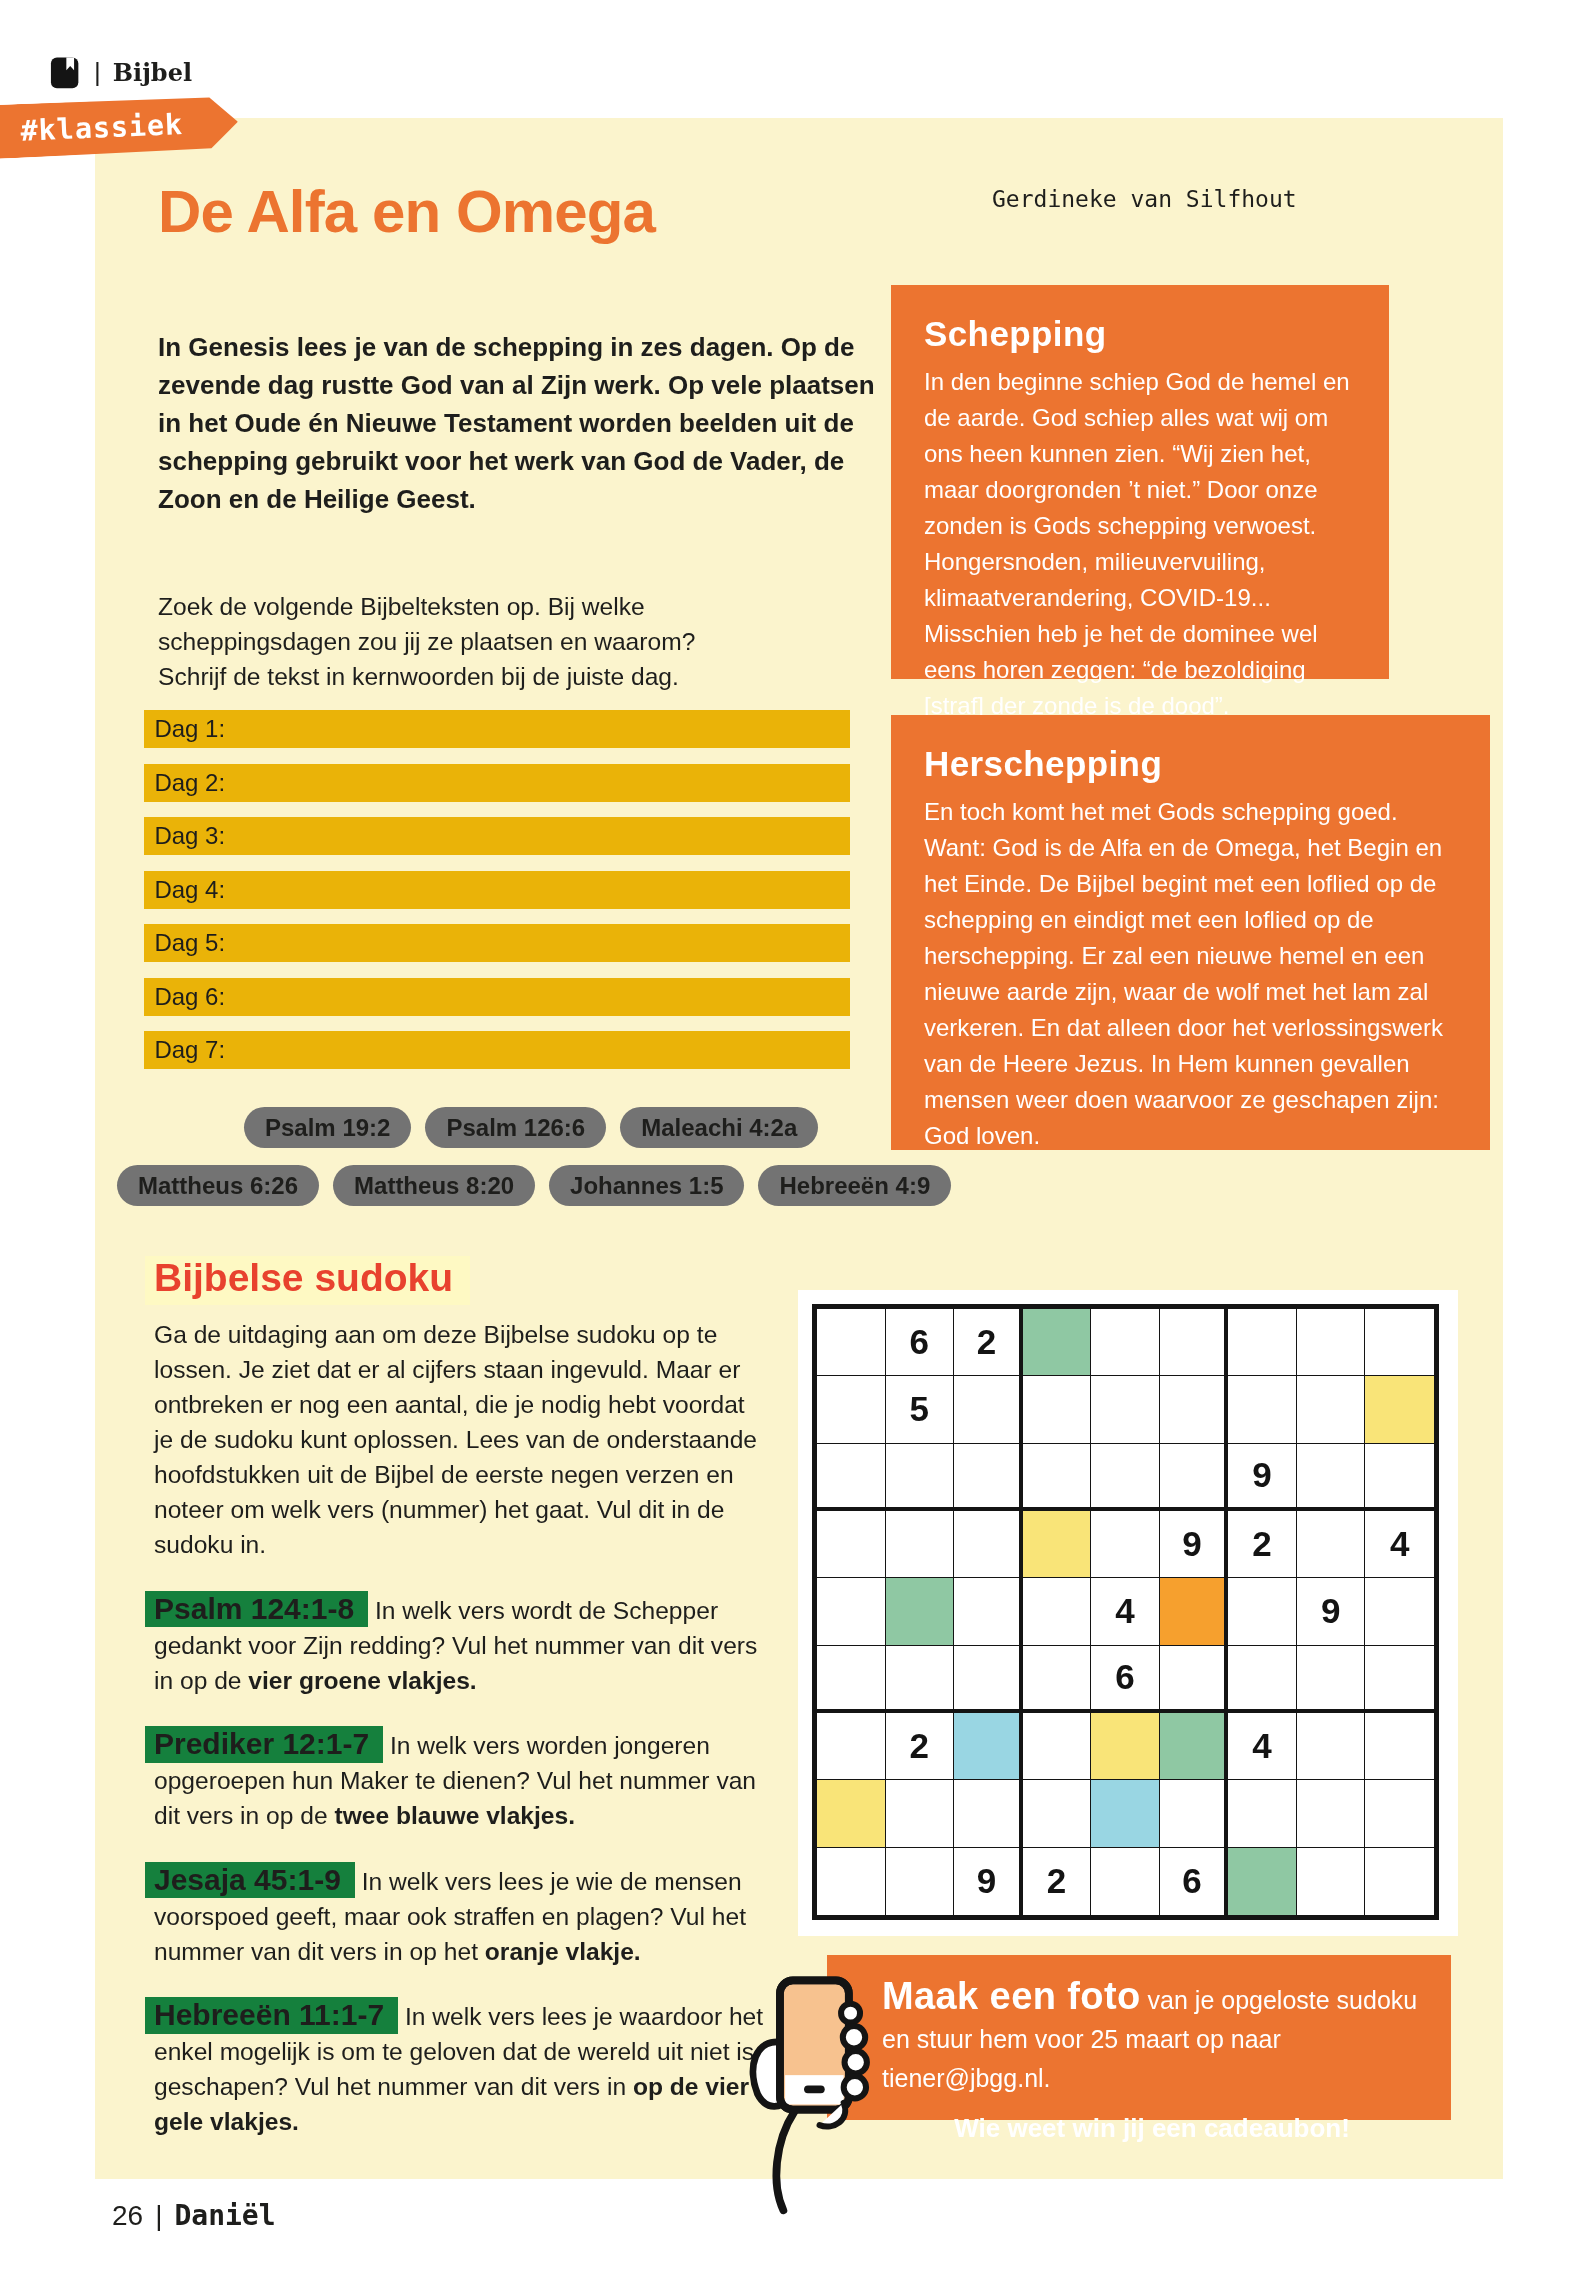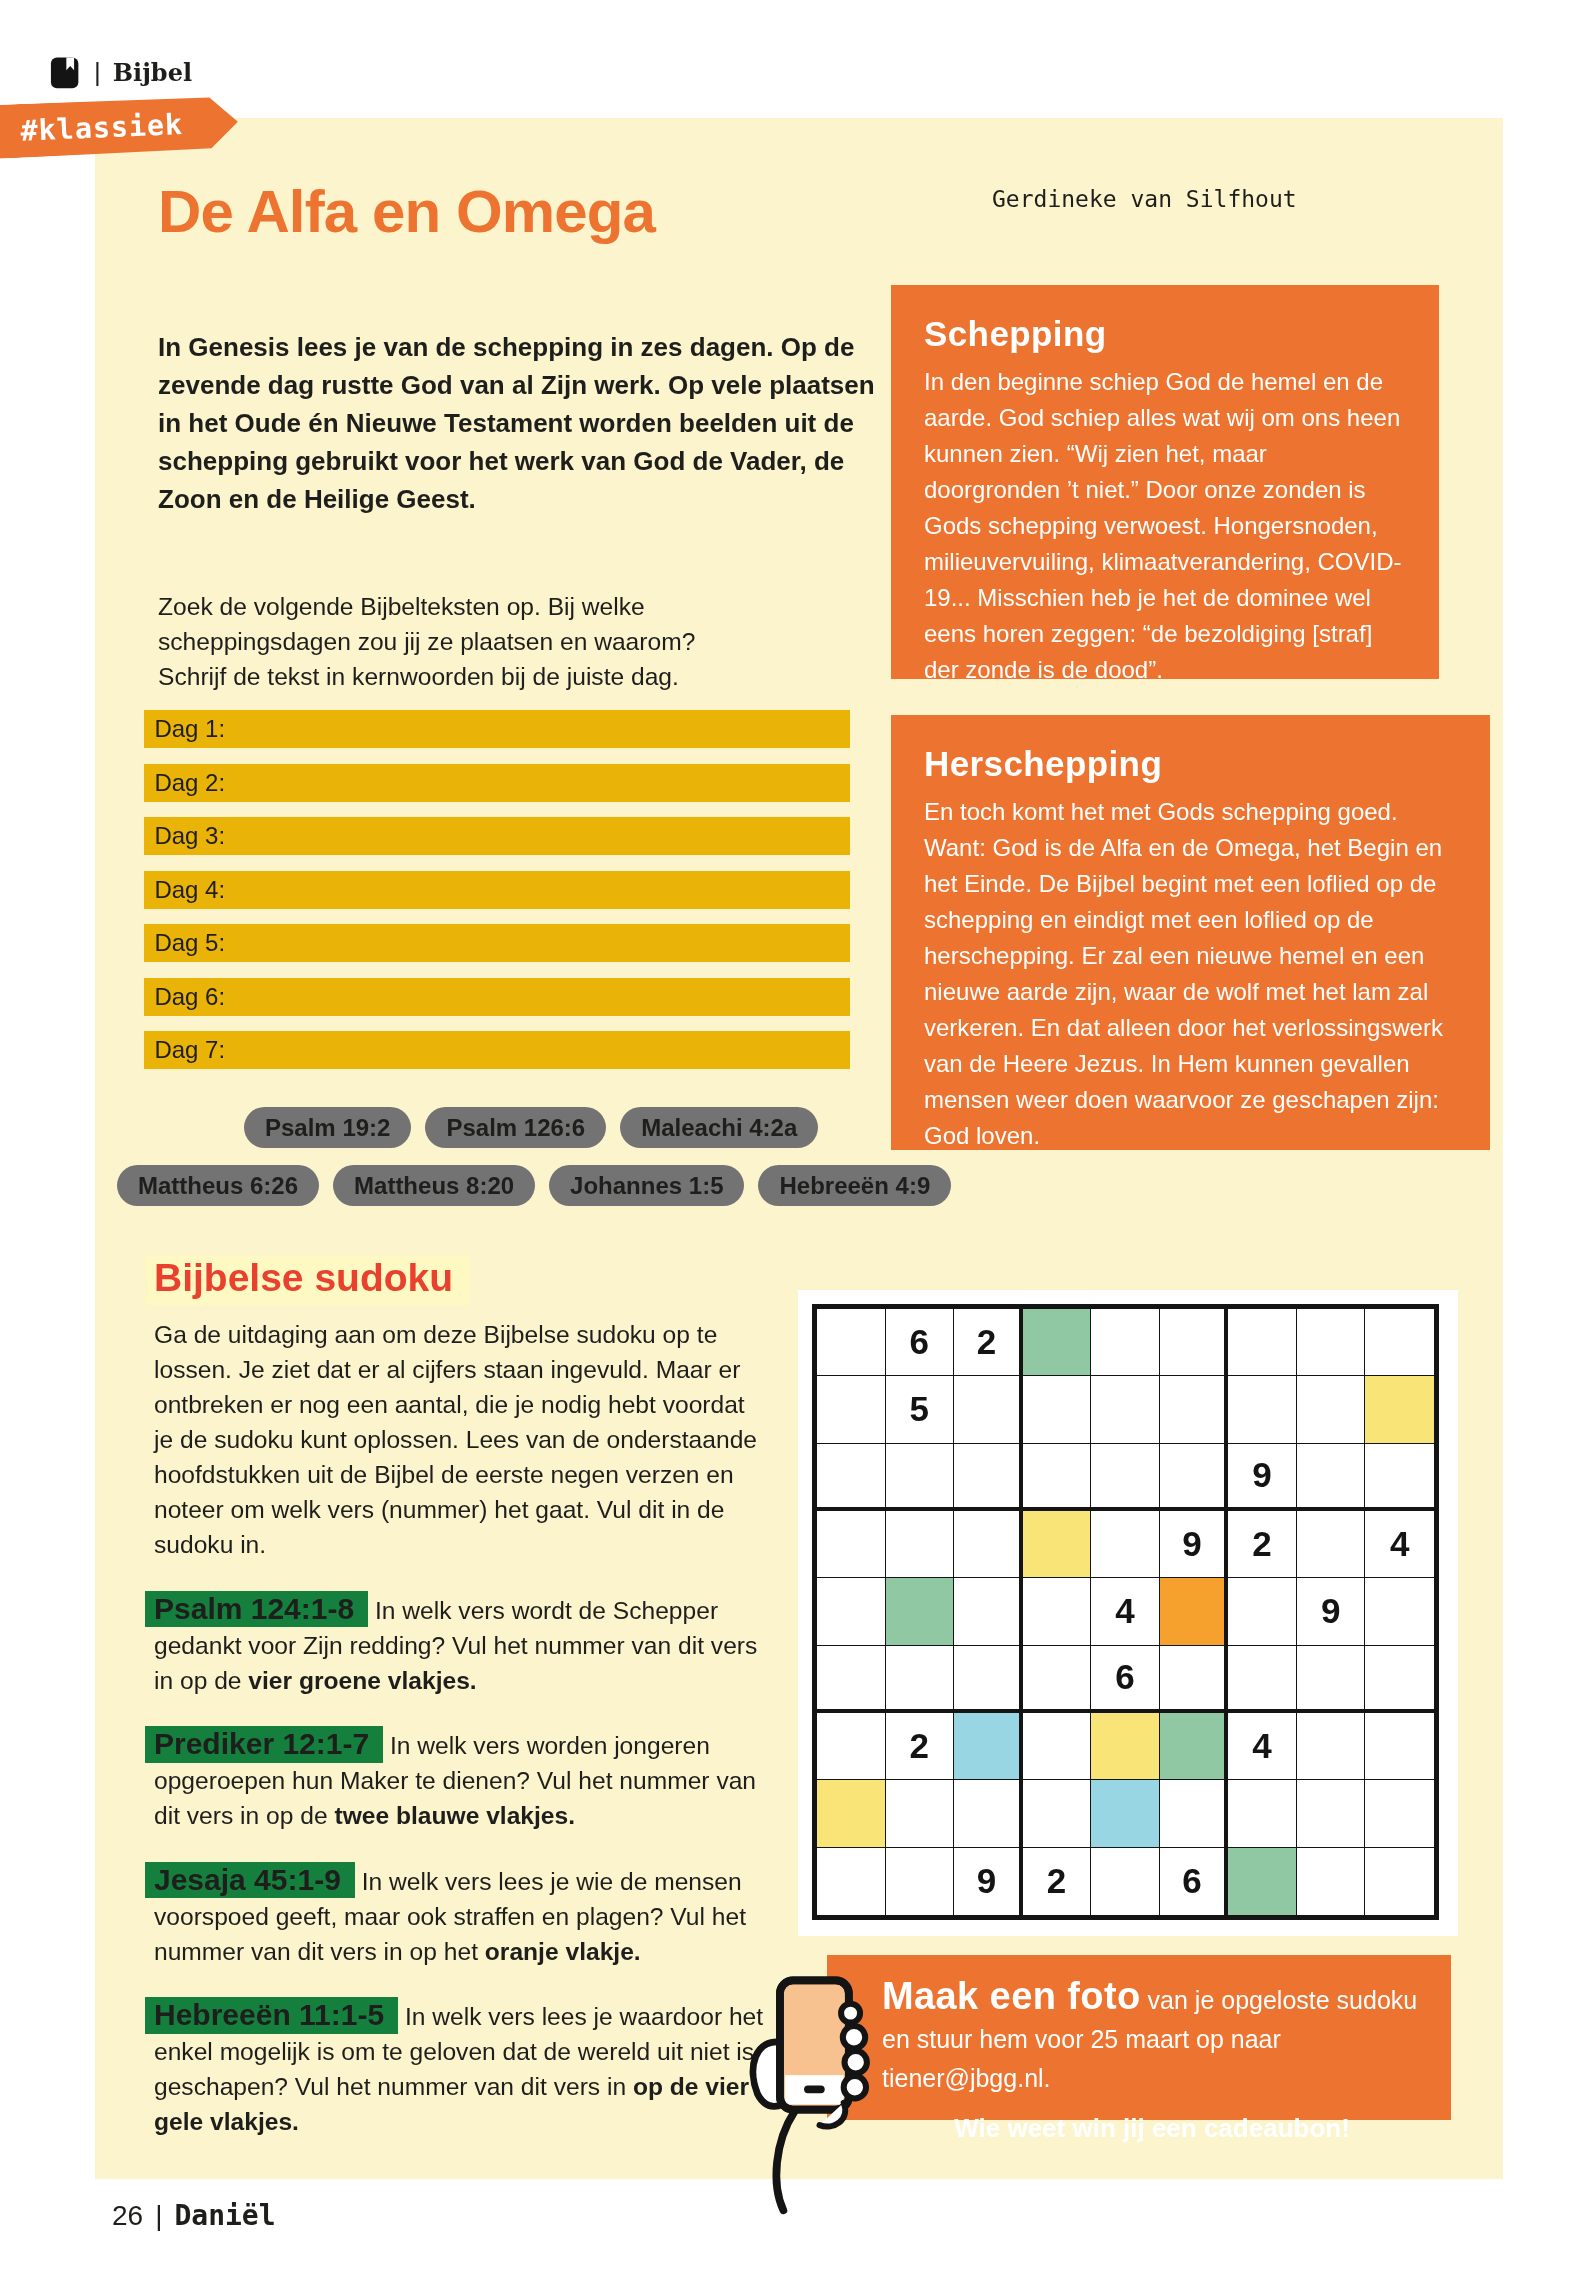--- a/index.html
+++ b/index.html
@@ -37,21 +37,21 @@
   .pills{position:absolute;display:flex;gap:14px;}
   .pills.r1{left:244px;top:1107px;}
   .pills.r2{left:117px;top:1165px;}
   .pill{background:#737373;border-radius:21.6px;height:41px;line-height:41px;padding:0 21px;
     font-weight:bold;font-size:24px;white-space:nowrap;}
 
   
   .obox{position:absolute;background:#ec7430;color:#fff;box-sizing:border-box;padding:29px 33px;}
   .obox h2{margin:0 0 10.4px 0;font-size:35px;font-weight:800;letter-spacing:0.4px;}
   .obox p{margin:0;font-size:24px;line-height:36px;}
-  .obox.schepping{left:891px;top:285px;width:548px;height:394px;}
+  .obox.schepping{left:891px;top:285px;width:498px;height:394px;}
   .obox.herschepping{left:891px;top:715px;width:599px;height:435px;}
 
   
   .sudoku-text{position:absolute;left:154px;top:1256px;width:611px;}
   .red-head{display:inline-block;background:#fef9c3;color:#e8422e;font-size:39px;font-weight:800;
     padding:0 17.3px 5.2px 8.6px;margin-left:-8.6px;}
   .sudoku-text .lead{margin:12px 0 0 0;font-size:24.6px;line-height:35px;}
   .task{margin-top:28.5px;font-size:24.6px;line-height:35px;}
   .ref-chip{background:#15803d;font-size:30px;font-weight:800;padding:0.9px 14px 2.6px 8.6px;margin-left:-8.6px;}
 
@@ -155,21 +155,21 @@
   <div class="sudoku-text">
     <span class="red-head">Bijbelse sudoku</span>
     <p class="lead">Ga de uitdaging aan om deze Bijbelse sudoku op te lossen. Je ziet dat er al cijfers staan ingevuld. Maar er ontbreken er nog een aantal, die je nodig hebt voordat je de sudoku kunt oplossen. Lees van de onderstaande hoofdstukken uit de Bijbel de eerste negen verzen en noteer om welk vers (nummer) het gaat. Vul dit in de sudoku in.</p>
 
     <p class="task"><span class="ref-chip">Psalm 124:1-8</span><span> In welk vers wordt de Schepper gedankt voor Zijn redding? Vul het nummer van dit vers in op de </span><b>vier groene vlakjes.</b></p>
 
     <p class="task"><span class="ref-chip">Prediker 12:1-7</span><span> In welk vers worden jongeren opgeroepen hun Maker te dienen? Vul het nummer van dit vers in op de </span><b>twee blauwe vlakjes.</b></p>
 
     <p class="task"><span class="ref-chip">Jesaja 45:1-9</span><span> In welk vers lees je wie de mensen voorspoed geeft, maar ook straffen en plagen? Vul het nummer van dit vers in op het </span><b>oranje vlakje.</b></p>
 
-    <p class="task"><span class="ref-chip">Hebreeën 11:1-5</span><span> In welk vers lees je waardoor het enkel mogelijk is om te geloven dat de wereld uit niet is geschapen? Vul het nummer van dit vers in </span><b>op de vier gele vlakjes.</b></p>
+    <p class="task"><span class="ref-chip">Hebreeën 11:1-7</span><span> In welk vers lees je waardoor het enkel mogelijk is om te geloven dat de wereld uit niet is geschapen? Vul het nummer van dit vers in </span><b>op de vier gele vlakjes.</b></p>
   </div>
 
   <div class="sudoku-panel"></div>
   <div class="sudoku-grid">
       <div class="su-cell"></div>
       <div class="su-cell">6</div>
       <div class="su-cell box-r">2</div>
       <div class="su-cell" style="background: rgb(143, 200, 163);"></div>
       <div class="su-cell"></div>
       <div class="su-cell box-r"></div>

